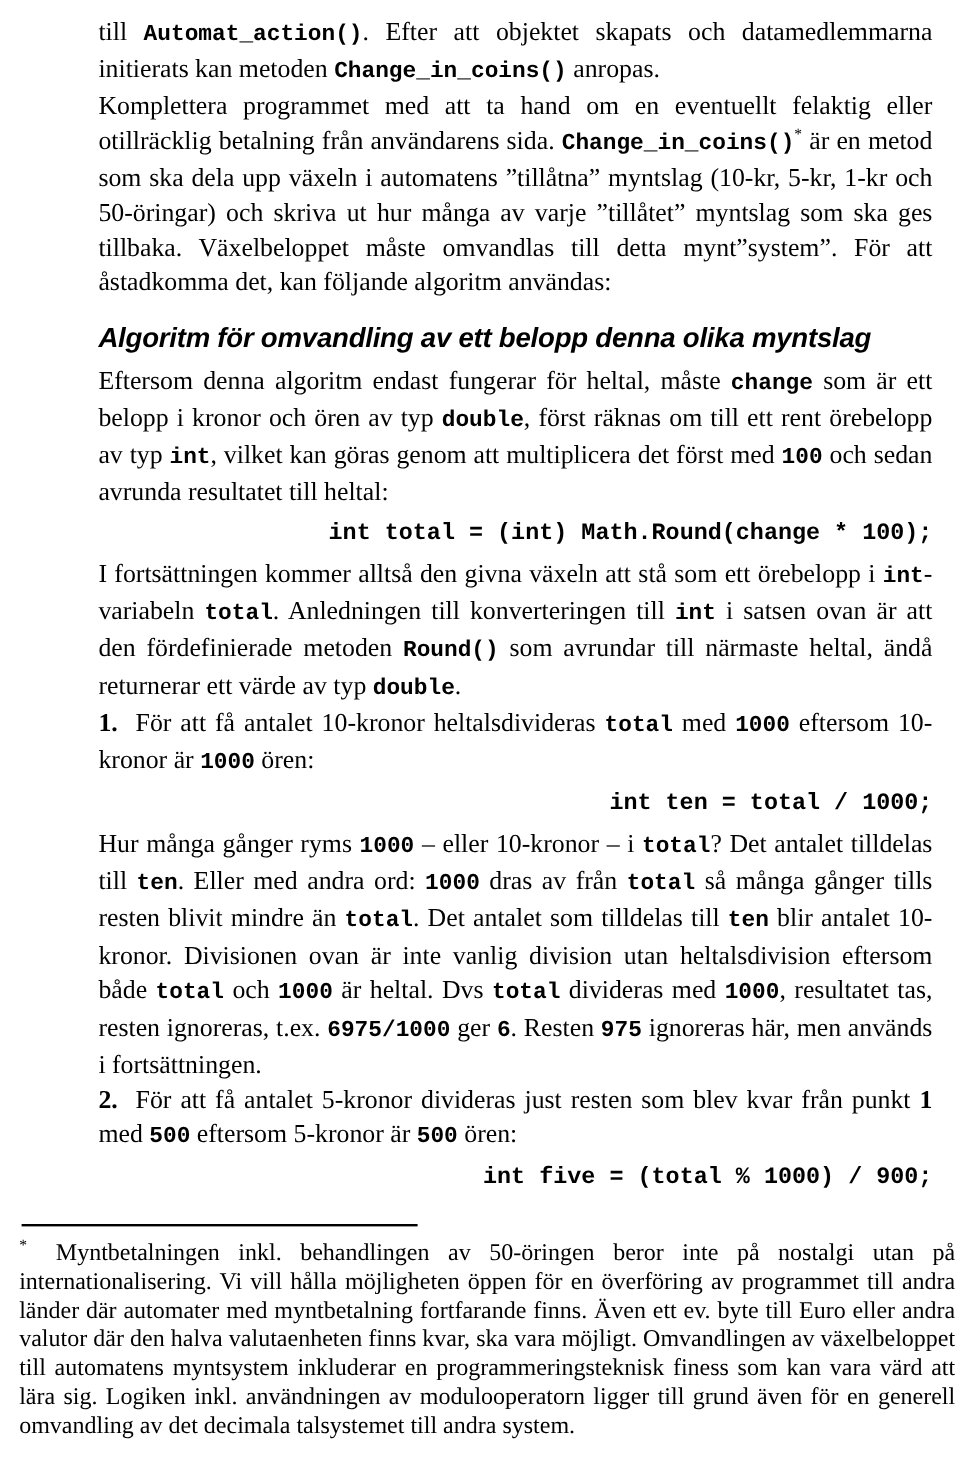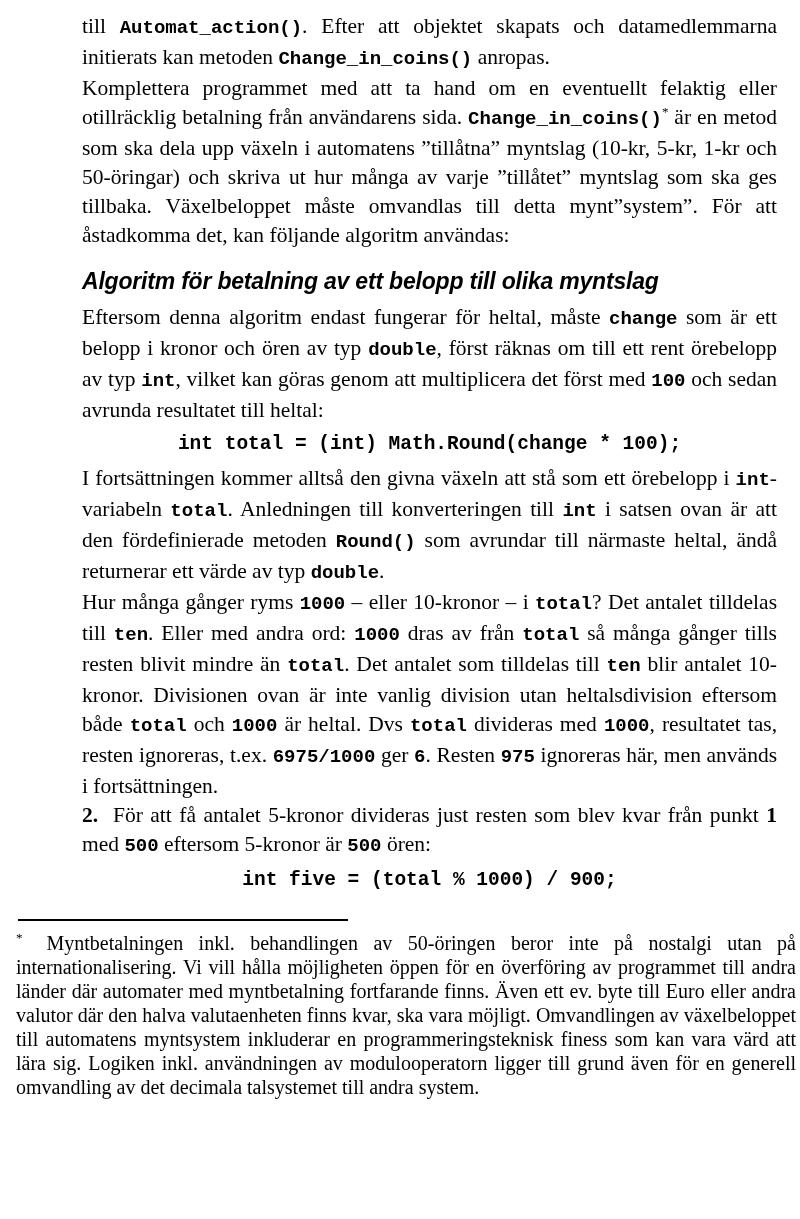--- a/index.html
+++ b/index.html
@@ -29,21 +29,21 @@
     font-size: 23px;
     line-height: 30px;
     margin: 16px 0 7px 0;
     letter-spacing: -0.2px;
   }
   .codeline {
     font-family: "Liberation Mono", monospace;
     font-weight: bold;
     font-size: 19.5px;
     line-height: 29px;
-    text-align: center;
+    text-align: right;
     margin: 5px 0;
     white-space: pre;
   }
   
   .r-t { }
   .r-c {
     font-family: "Liberation Mono", monospace;
     font-weight: bold;
     font-size: 19px;
   }
@@ -73,29 +73,31 @@
 </head>
 <body>
 
 <div class="page">
   <div class="main">
 
     <p class="body"><span class="r-t">till </span><span class="r-c">Automat_action()</span><span class="r-t">. Efter att objektet skapats och datamedlemmarna initierats kan metoden </span><span class="r-c">Change_in_coins()</span><span class="r-t"> anropas.</span></p>
 
     <p class="body mt"><span class="r-t">Komplettera programmet med att ta hand om en eventuellt felaktig eller otillräcklig betalning från användarens sida. </span><span class="r-c">Change_in_coins()</span><span class="r-sup">*</span><span class="r-t"> är en metod som ska dela upp växeln i automatens ”tillåtna” myntslag (10-kr, 5-kr, 1-kr och 50-öringar) och skriva ut hur många av varje ”tillåtet” myntslag som ska ges tillbaka. Växelbeloppet måste omvandlas till detta mynt”system”. För att åstadkomma det, kan följande algoritm användas:</span></p>
 
-    <h2 class="heading">Algoritm för betalning av ett belopp till olika myntslag</h2>
+    <h2 class="heading">Algoritm för omvandling av ett belopp denna olika myntslag</h2>
 
     <p class="body"><span class="r-t">Eftersom denna algoritm endast fungerar för heltal, måste </span><span class="r-c">change</span><span class="r-t"> som är ett belopp i kronor och ören av typ </span><span class="r-c">double</span><span class="r-t">, först räknas om till ett rent örebelopp av typ </span><span class="r-c">int</span><span class="r-t">, vilket kan göras genom att multiplicera det först med </span><span class="r-c">100</span><span class="r-t"> och sedan avrunda resultatet till heltal:</span></p>
 
     <div class="codeline">int total = (int) Math.Round(change * 100);</div>
 
     <p class="body mt-sm"><span class="r-t">I fortsättningen kommer alltså den givna växeln att stå som ett </span><span class="r-i">öre</span><span class="r-t">belopp i </span><span class="r-c">int</span><span class="r-t">-variabeln </span><span class="r-c">total</span><span class="r-t">. Anledningen till konverteringen till </span><span class="r-c">int</span><span class="r-t"> i satsen ovan är att den fördefinierade metoden </span><span class="r-c">Round()</span><span class="r-t"> som avrundar till närmaste heltal, ändå returnerar ett värde av typ </span><span class="r-c">double</span><span class="r-t">.</span></p>
 
+    <p class="body mt"><span class="r-b">1.</span><span class="r-t">&nbsp; För att få antalet 10-kronor heltalsdivideras </span><span class="r-c">total</span><span class="r-t"> med </span><span class="r-c">1000</span><span class="r-t"> eftersom 10-kronor är </span><span class="r-c">1000</span><span class="r-t"> ören:</span></p>
 
+    <div class="codeline mt-xs">int ten = total / 1000;</div>
 
     <p class="body mt-xs"><span class="r-t">Hur många gånger ryms </span><span class="r-c">1000</span><span class="r-t"> – eller 10-kronor – i </span><span class="r-c">total</span><span class="r-t">? Det antalet tilldelas till </span><span class="r-c">ten</span><span class="r-t">. Eller med andra ord: </span><span class="r-c">1000</span><span class="r-t"> dras av från </span><span class="r-c">total</span><span class="r-t"> så många gånger tills resten blivit mindre än </span><span class="r-c">total</span><span class="r-t">. Det antalet som tilldelas till </span><span class="r-c">ten</span><span class="r-t"> blir antalet 10-kronor. Divisionen ovan är inte vanlig division utan heltalsdivision eftersom både </span><span class="r-c">total</span><span class="r-t"> och </span><span class="r-c">1000</span><span class="r-t"> är heltal. Dvs </span><span class="r-c">total</span><span class="r-t"> divideras med </span><span class="r-c">1000</span><span class="r-t">, resultatet tas, resten ignoreras, t.ex. </span><span class="r-c">6975/1000</span><span class="r-t"> ger </span><span class="r-c">6</span><span class="r-t">. Resten </span><span class="r-c">975</span><span class="r-t"> ignoreras här, men används i fortsättningen.</span></p>
 
     <p class="body mt-md"><span class="r-b">2.</span><span class="r-t">&nbsp; För att få antalet 5-kronor divideras just </span><span class="r-i">resten</span><span class="r-t"> som blev kvar från punkt </span><span class="r-b">1</span><span class="r-t"> med </span><span class="r-c">500</span><span class="r-t"> eftersom 5-kronor är </span><span class="r-c">500</span><span class="r-t"> ören:</span></p>
 
     <div class="codeline">int five = (total % 1000) / 900;</div>
 
   </div>
 
   <div class="footer">

